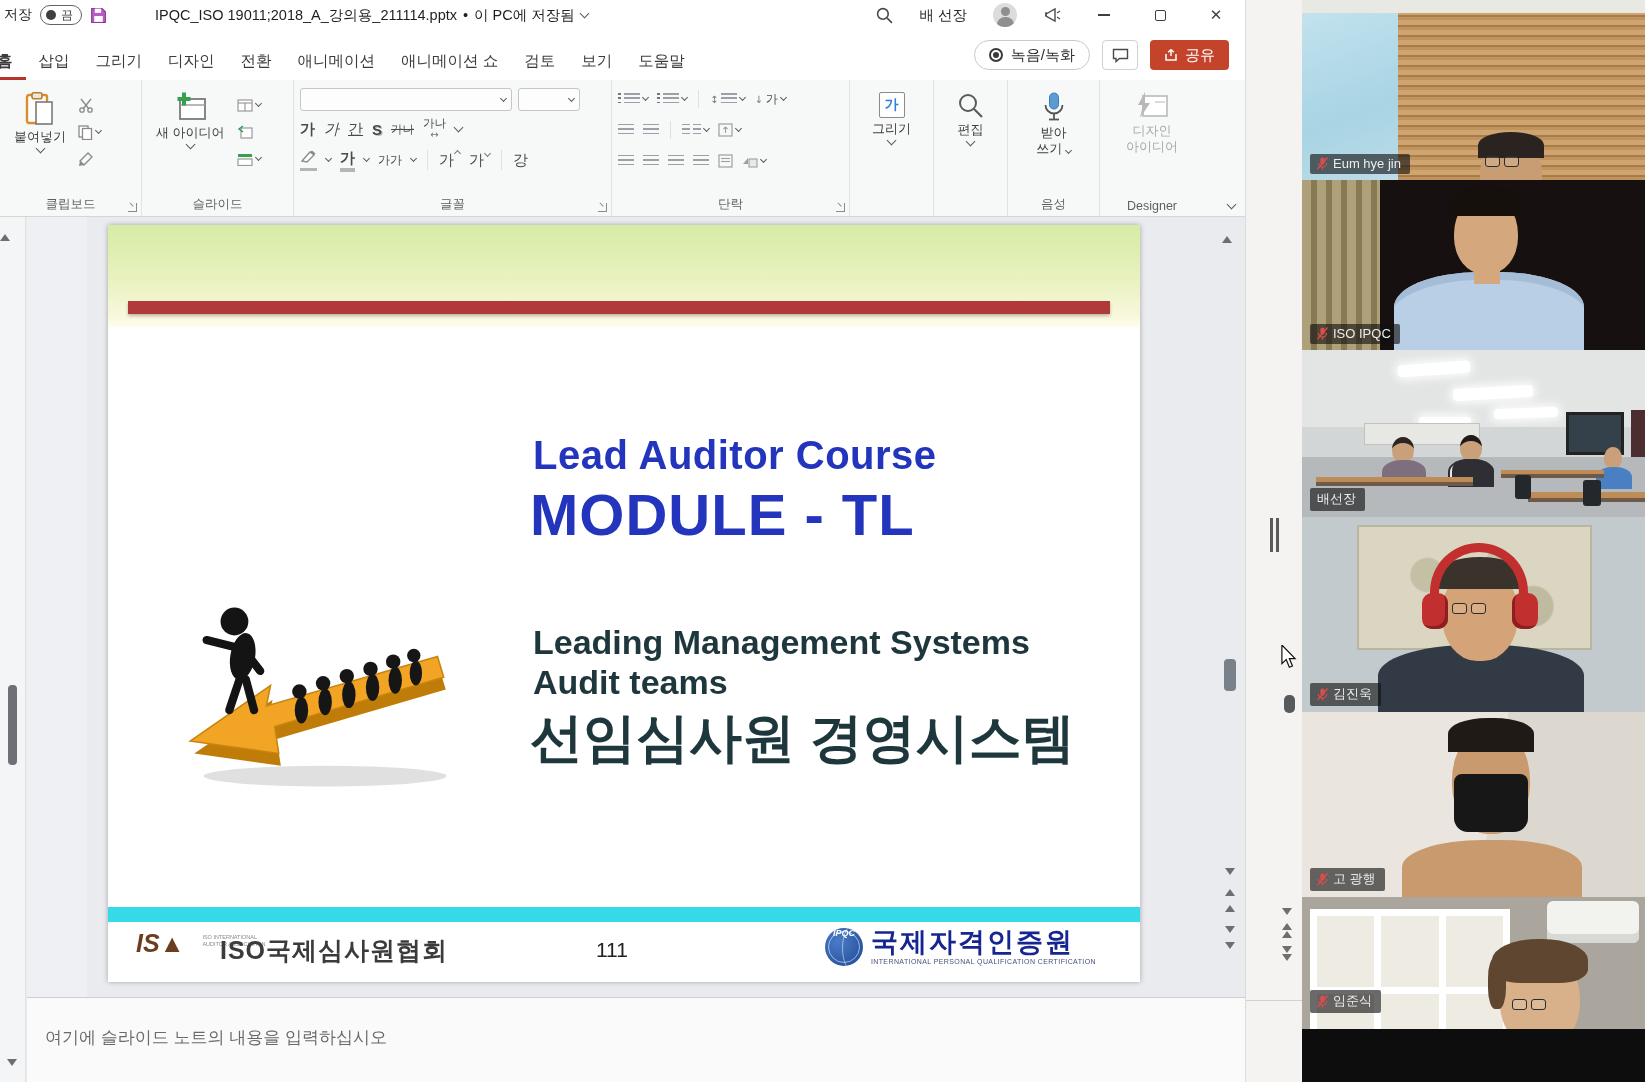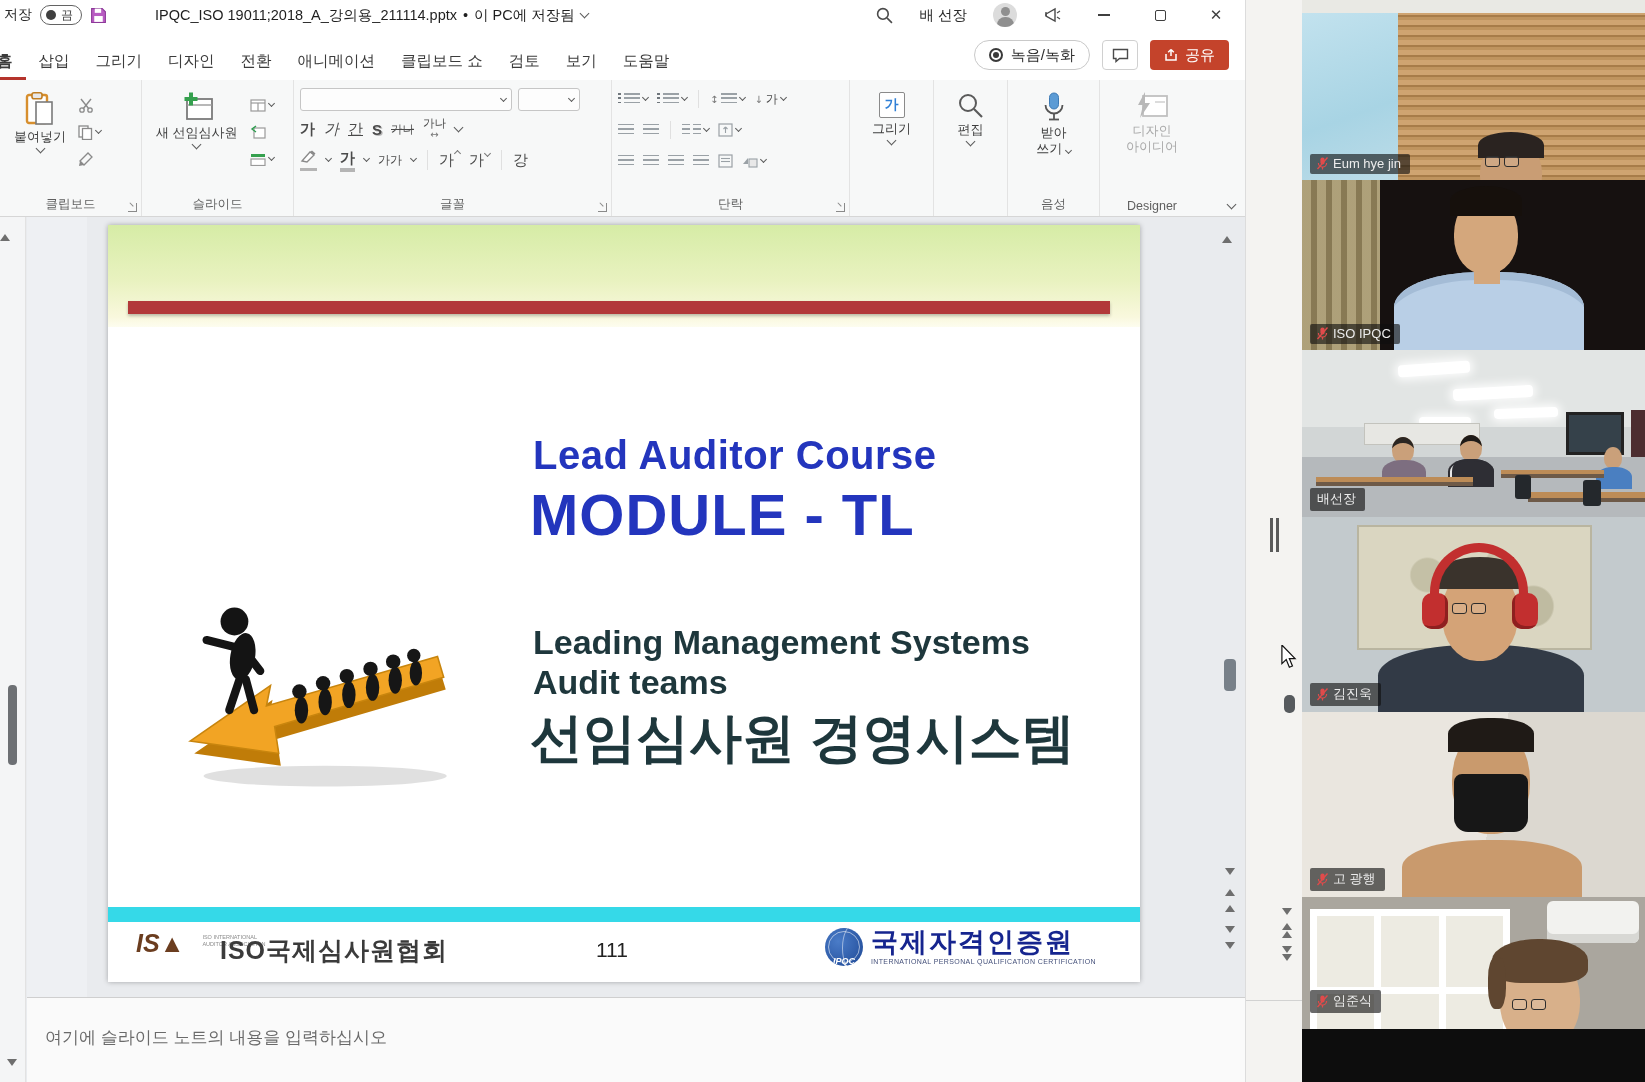--- a/index.html
+++ b/index.html
@@ -107,21 +107,21 @@
   #cyanbar{position:absolute;left:0;top:682px;width:100%;height:15px;background:var(--cyan-bar,#35d9e8)}
   #slide-footer{position:absolute;left:0;top:697px;width:100%;height:60px;background:#fff}
   .isa{position:absolute;left:28px;top:10px;display:flex;gap:18px;align-items:flex-start}
   .isa-big{font-size:25px;font-weight:800;font-style:italic;color:#6b3d1f;line-height:.9}
   .isa-tri{color:#6b3d1f;font-style:normal}
   .isa-sub{font-size:5.5px;color:#8b8b8b;line-height:1.25;margin-top:2px}
   .isa-org{position:absolute;left:112px;top:12px;font-size:25px;font-weight:700;color:#3b3b3b;letter-spacing:1px}
   #page-num{position:absolute;left:488px;top:16px;font-size:21px;color:#222}
   .ipqc{position:absolute;right:44px;top:6px;display:flex;gap:8px;align-items:center}
   .ipqc-globe{width:38px;height:38px;border-radius:50%;background:radial-gradient(circle at 35% 35%,#4a7cc8,#1d4794);
-    position:relative;display:flex;align-items:flex-end;justify-content:center;overflow:hidden}
+    position:relative;display:flex;align-items:flex-start;justify-content:center;overflow:hidden}
   .ipqc-globe:before{content:"";position:absolute;inset:3px;border:1px solid rgba(255,255,255,.55);border-radius:50%}
   .ipqc-globe:after{content:"";position:absolute;left:45%;top:-10%;width:55%;height:120%;
     border:1px solid rgba(255,255,255,.5);border-radius:50%}
   .ipqc-globe b{position:relative;font-size:9px;color:#fff;font-style:italic;z-index:2}
   .ipqc-org{font-size:27px;font-weight:800;color:#16258f;letter-spacing:2px;line-height:1}
   .ipqc-sub{font-size:7px;color:#44507a;margin-top:2px;letter-spacing:.4px}
 
   
   #slide-scroll{position:absolute;left:1222px;top:2px;width:17px;height:760px}
   #slide-scroll .tri{margin:4px auto}
@@ -244,21 +244,21 @@
     </div>
 
     <div id="tabrow">
       <div id="tabs">
         <span class="tab active">홈</span>
         <span class="tab">삽입</span>
         <span class="tab">그리기</span>
         <span class="tab">디자인</span>
         <span class="tab">전환</span>
         <span class="tab">애니메이션</span>
-        <span class="tab">클립보드 쇼</span>
+        <span class="tab">애니메이션 쇼</span>
         <span class="tab">검토</span>
         <span class="tab">보기</span>
         <span class="tab">도움말</span>
       </div>
       <div class="tabrow-right">
         <span id="record-btn">
           <span class="rec-dot">
               <i></i>
             </span>
           <span>녹음/녹화</span>
@@ -318,21 +318,21 @@
       </div>
 
       <div class="grp" style="width:152px">
         <div class="bigbtn">
           <svg width="34" height="30" viewBox="0 0 34 30">
             <rect x="7" y="7" width="25" height="20" fill="#fff" stroke="#7a7a7a" stroke-width="1.8"></rect>
             <line x1="7" y1="13" x2="32" y2="13" stroke="#9a9a9a" stroke-width="1.4"></line>
             <rect x="9" y="0.5" width="4" height="13" fill="#35a04e"></rect>
             <rect x="4.5" y="5" width="13" height="4" fill="#35a04e"></rect>
           </svg>
-          <span class="lab">새 선임심사원</span>
+          <span class="lab">새 아이디어</span>
           <span class="chv"></span>
         </div>
         <div class="smallcol">
           <span class="smallbtn">
             <svg width="16" height="13" viewBox="0 0 16 13">
               <rect x="1" y="1" width="14" height="11" fill="#fff" stroke="#9a9a9a" stroke-width="1.2"></rect>
               <line x1="8" y1="4" x2="8" y2="12" stroke="#9a9a9a" stroke-width="1.2"></line>
               <line x1="1" y1="4" x2="15" y2="4" stroke="#9a9a9a" stroke-width="1.2"></line>
             </svg>
             <span class="chv sm"></span>

